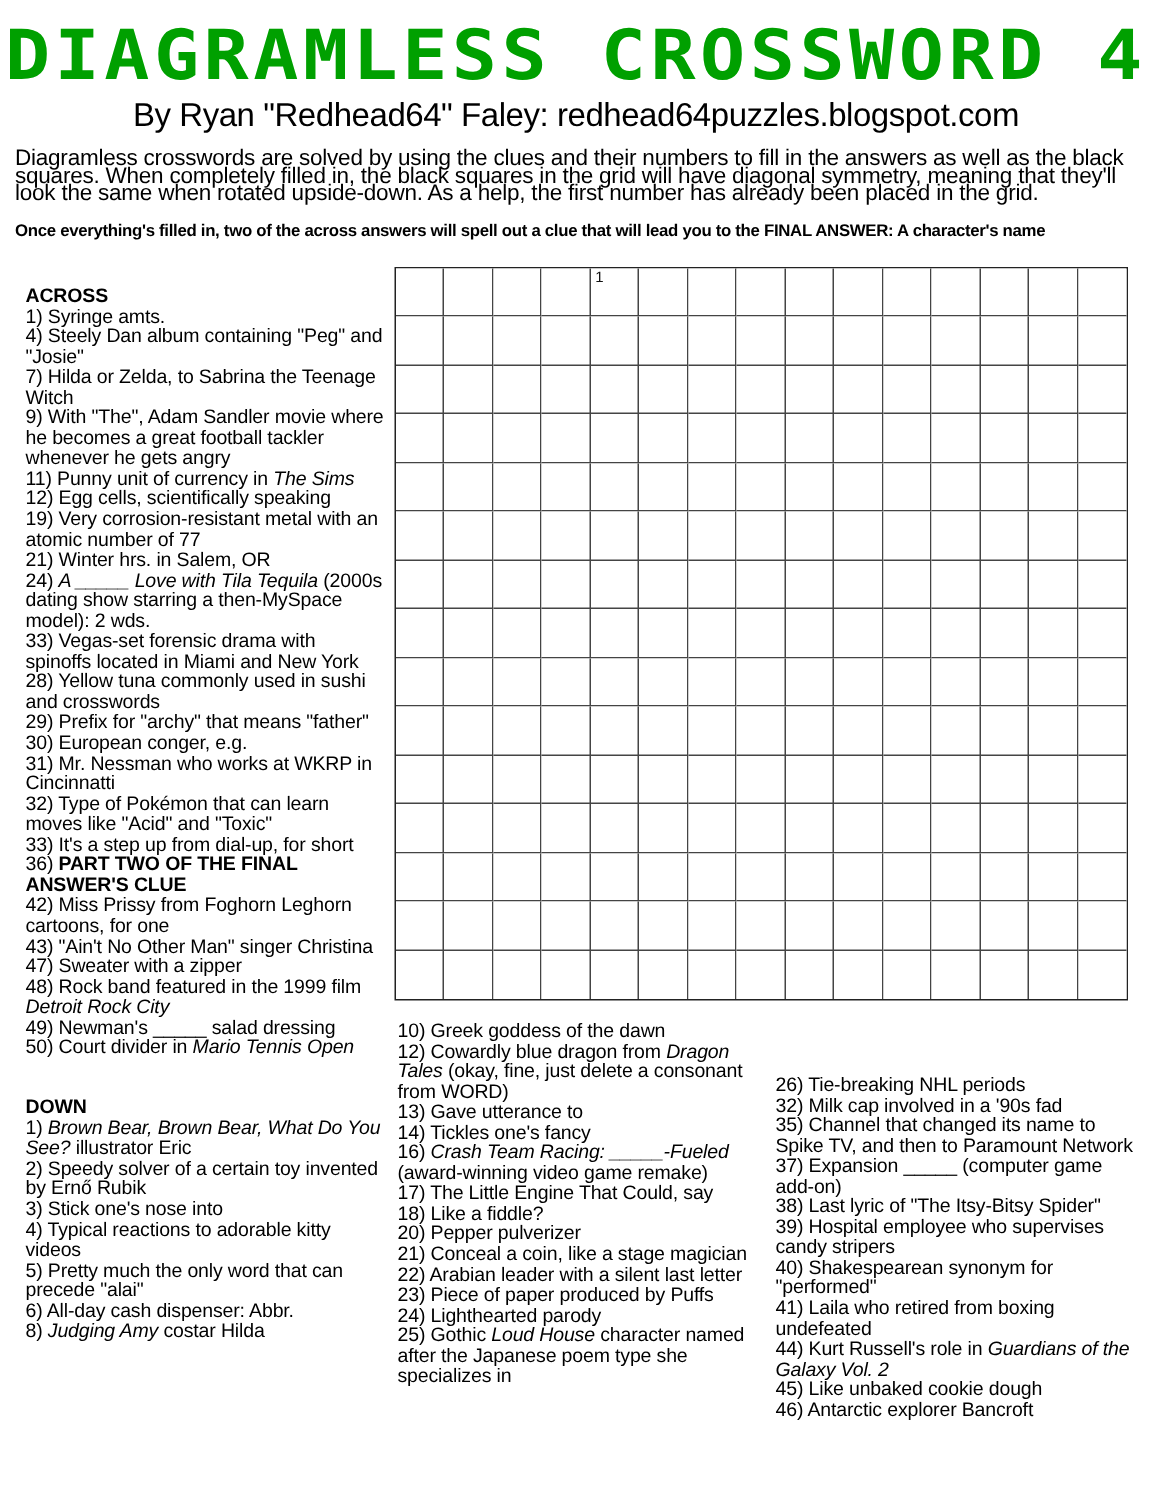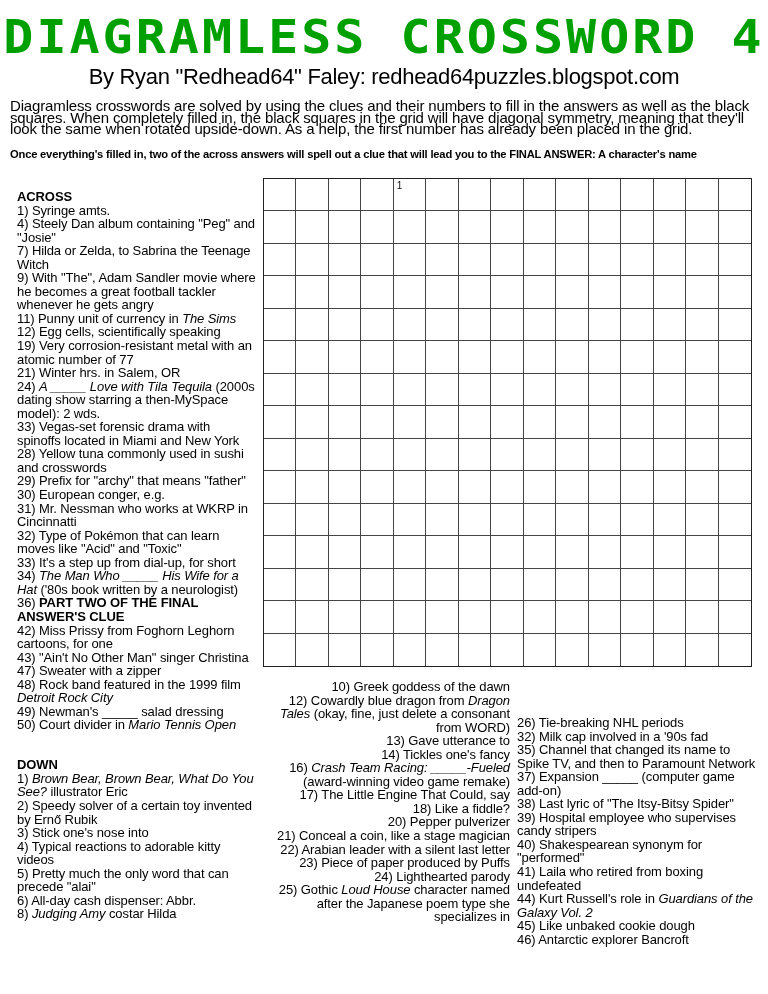--- a/index.html
+++ b/index.html
@@ -23,21 +23,21 @@
   }
   .intro-bold {
     position: absolute; left: 10px; top: 148px; width: 760px;
     font-size: 11.2px; font-weight: bold; line-height: 12px; letter-spacing: -0.2px;
     white-space: nowrap;
   }
   .clues {
     font-size: 13px; line-height: 13.55px; letter-spacing: -0.1px;
   }
   .col-left { position: absolute; left: 17px; top: 177px; width: 240px; }
-  .col-mid  { position: absolute; left: 265px; top: 680px; width: 245px; text-align: right; }
+  .col-mid  { position: absolute; left: 265px; top: 680px; width: 245px; }
   .col-right{ position: absolute; left: 517px; top: 716px; width: 245px; }
   .heading { font-weight: bold; margin-top: 13px; }
   .gap { height: 13.5px; }
   .clue .b { font-weight: bold; }
   .clue .i { font-style: italic; }
 
   .grid {
     position: absolute; left: 263px; top: 178px;
     width: 489px; height: 489px;
     display: grid;
@@ -76,21 +76,20 @@
       <div class="clue"><span>19) </span><span>Very corrosion-resistant metal with an atomic number of 77</span></div>
       <div class="clue"><span>21) </span><span>Winter hrs. in Salem, OR</span></div>
       <div class="clue"><span>24) </span><span class="i">A _____ Love with Tila Tequila</span><span> (2000s dating show starring a then-MySpace model): 2 wds.</span></div>
       <div class="clue"><span>33) </span><span>Vegas-set forensic drama with spinoffs located in Miami and New York</span></div>
       <div class="clue"><span>28) </span><span>Yellow tuna commonly used in sushi and crosswords</span></div>
       <div class="clue"><span>29) </span><span>Prefix for "archy" that means "father"</span></div>
       <div class="clue"><span>30) </span><span>European conger, e.g.</span></div>
       <div class="clue"><span>31) </span><span>Mr. Nessman who works at WKRP in Cincinnatti</span></div>
       <div class="clue"><span>32) </span><span>Type of Pokémon that can learn moves like "Acid" and "Toxic"</span></div>
       <div class="clue"><span>33) </span><span>It's a step up from dial-up, for short</span></div>
-      <div class="clue"><span>34) </span><span class="i">The Man Who _____ His Wife for a Hat</span><span> ('80s book written by a neurologist)</span></div>
       <div class="clue"><span>36) </span><span class="b">PART TWO OF THE FINAL ANSWER'S CLUE</span></div>
       <div class="clue"><span>42) </span><span>Miss Prissy from Foghorn Leghorn cartoons, for one</span></div>
       <div class="clue"><span>43) </span><span>"Ain't No Other Man" singer Christina</span></div>
       <div class="clue"><span>47) </span><span>Sweater with a zipper</span></div>
       <div class="clue"><span>48) </span><span>Rock band featured in the 1999 film </span><span class="i">Detroit Rock City</span></div>
       <div class="clue"><span>49) </span><span>Newman's _____ salad dressing</span></div>
       <div class="clue"><span>50) </span><span>Court divider in </span><span class="i">Mario Tennis Open</span></div>
     </div>
   <div class="gap"></div>
   <div class="heading">DOWN</div>

